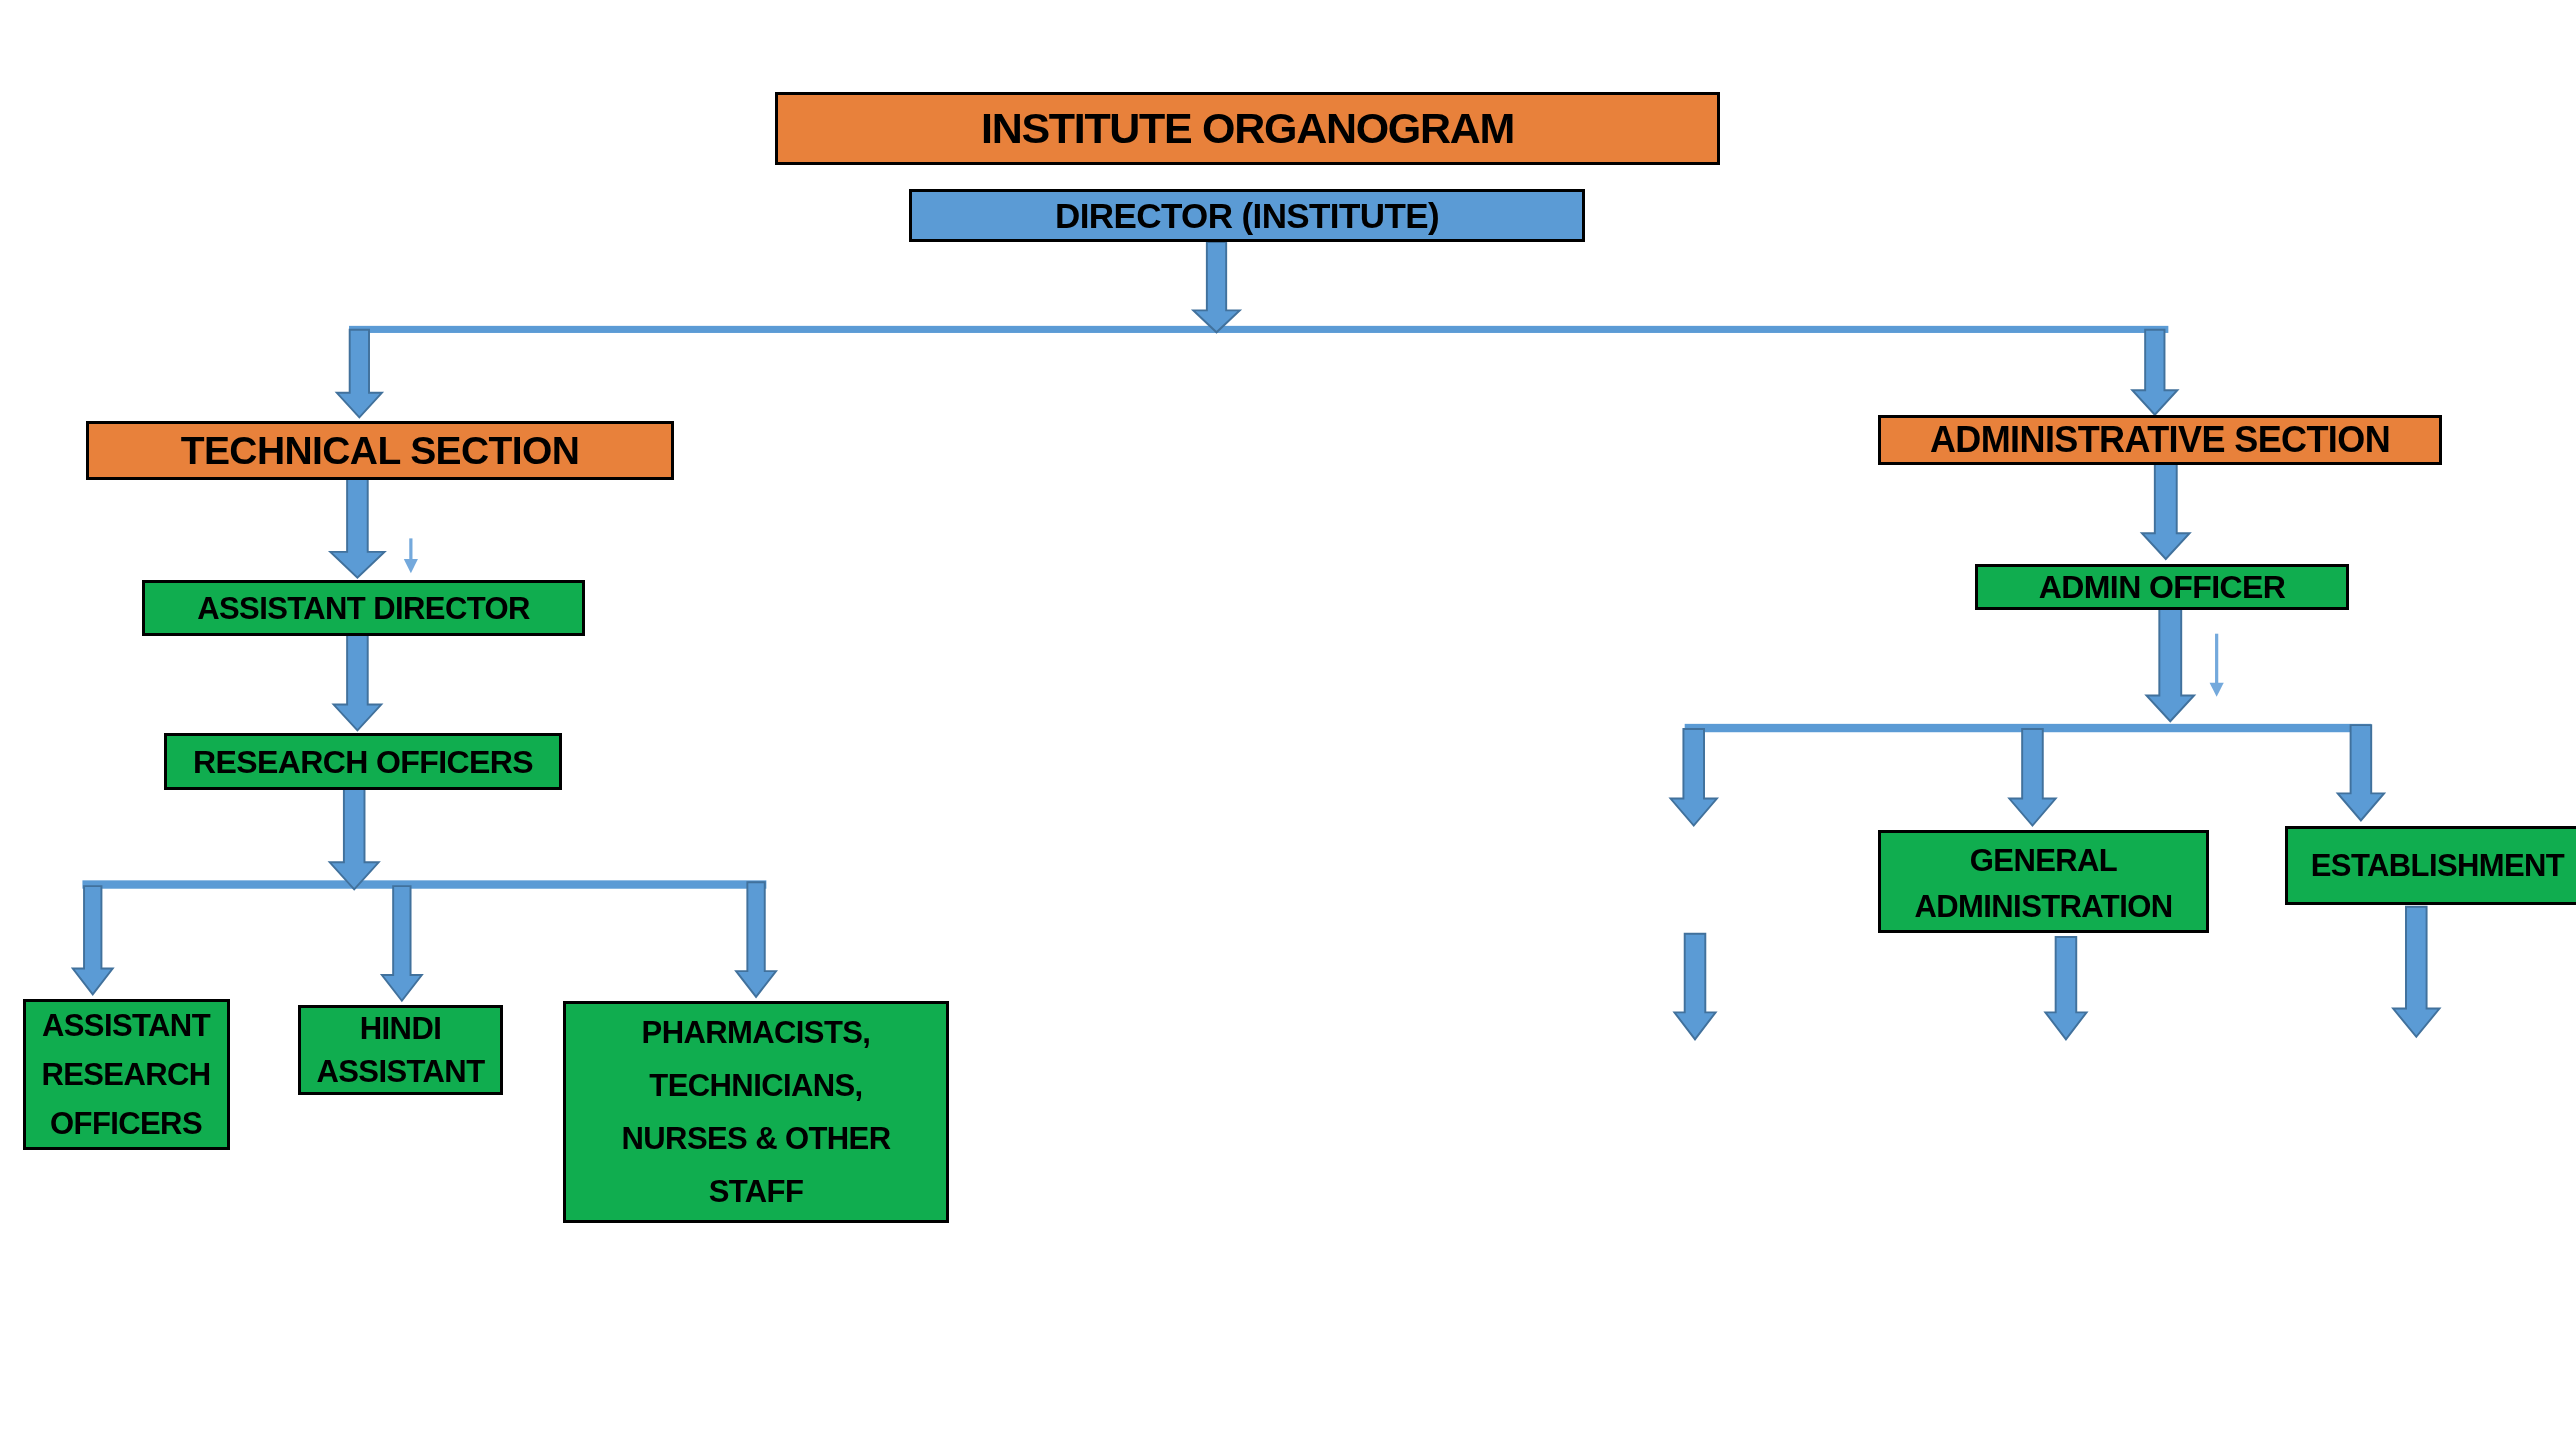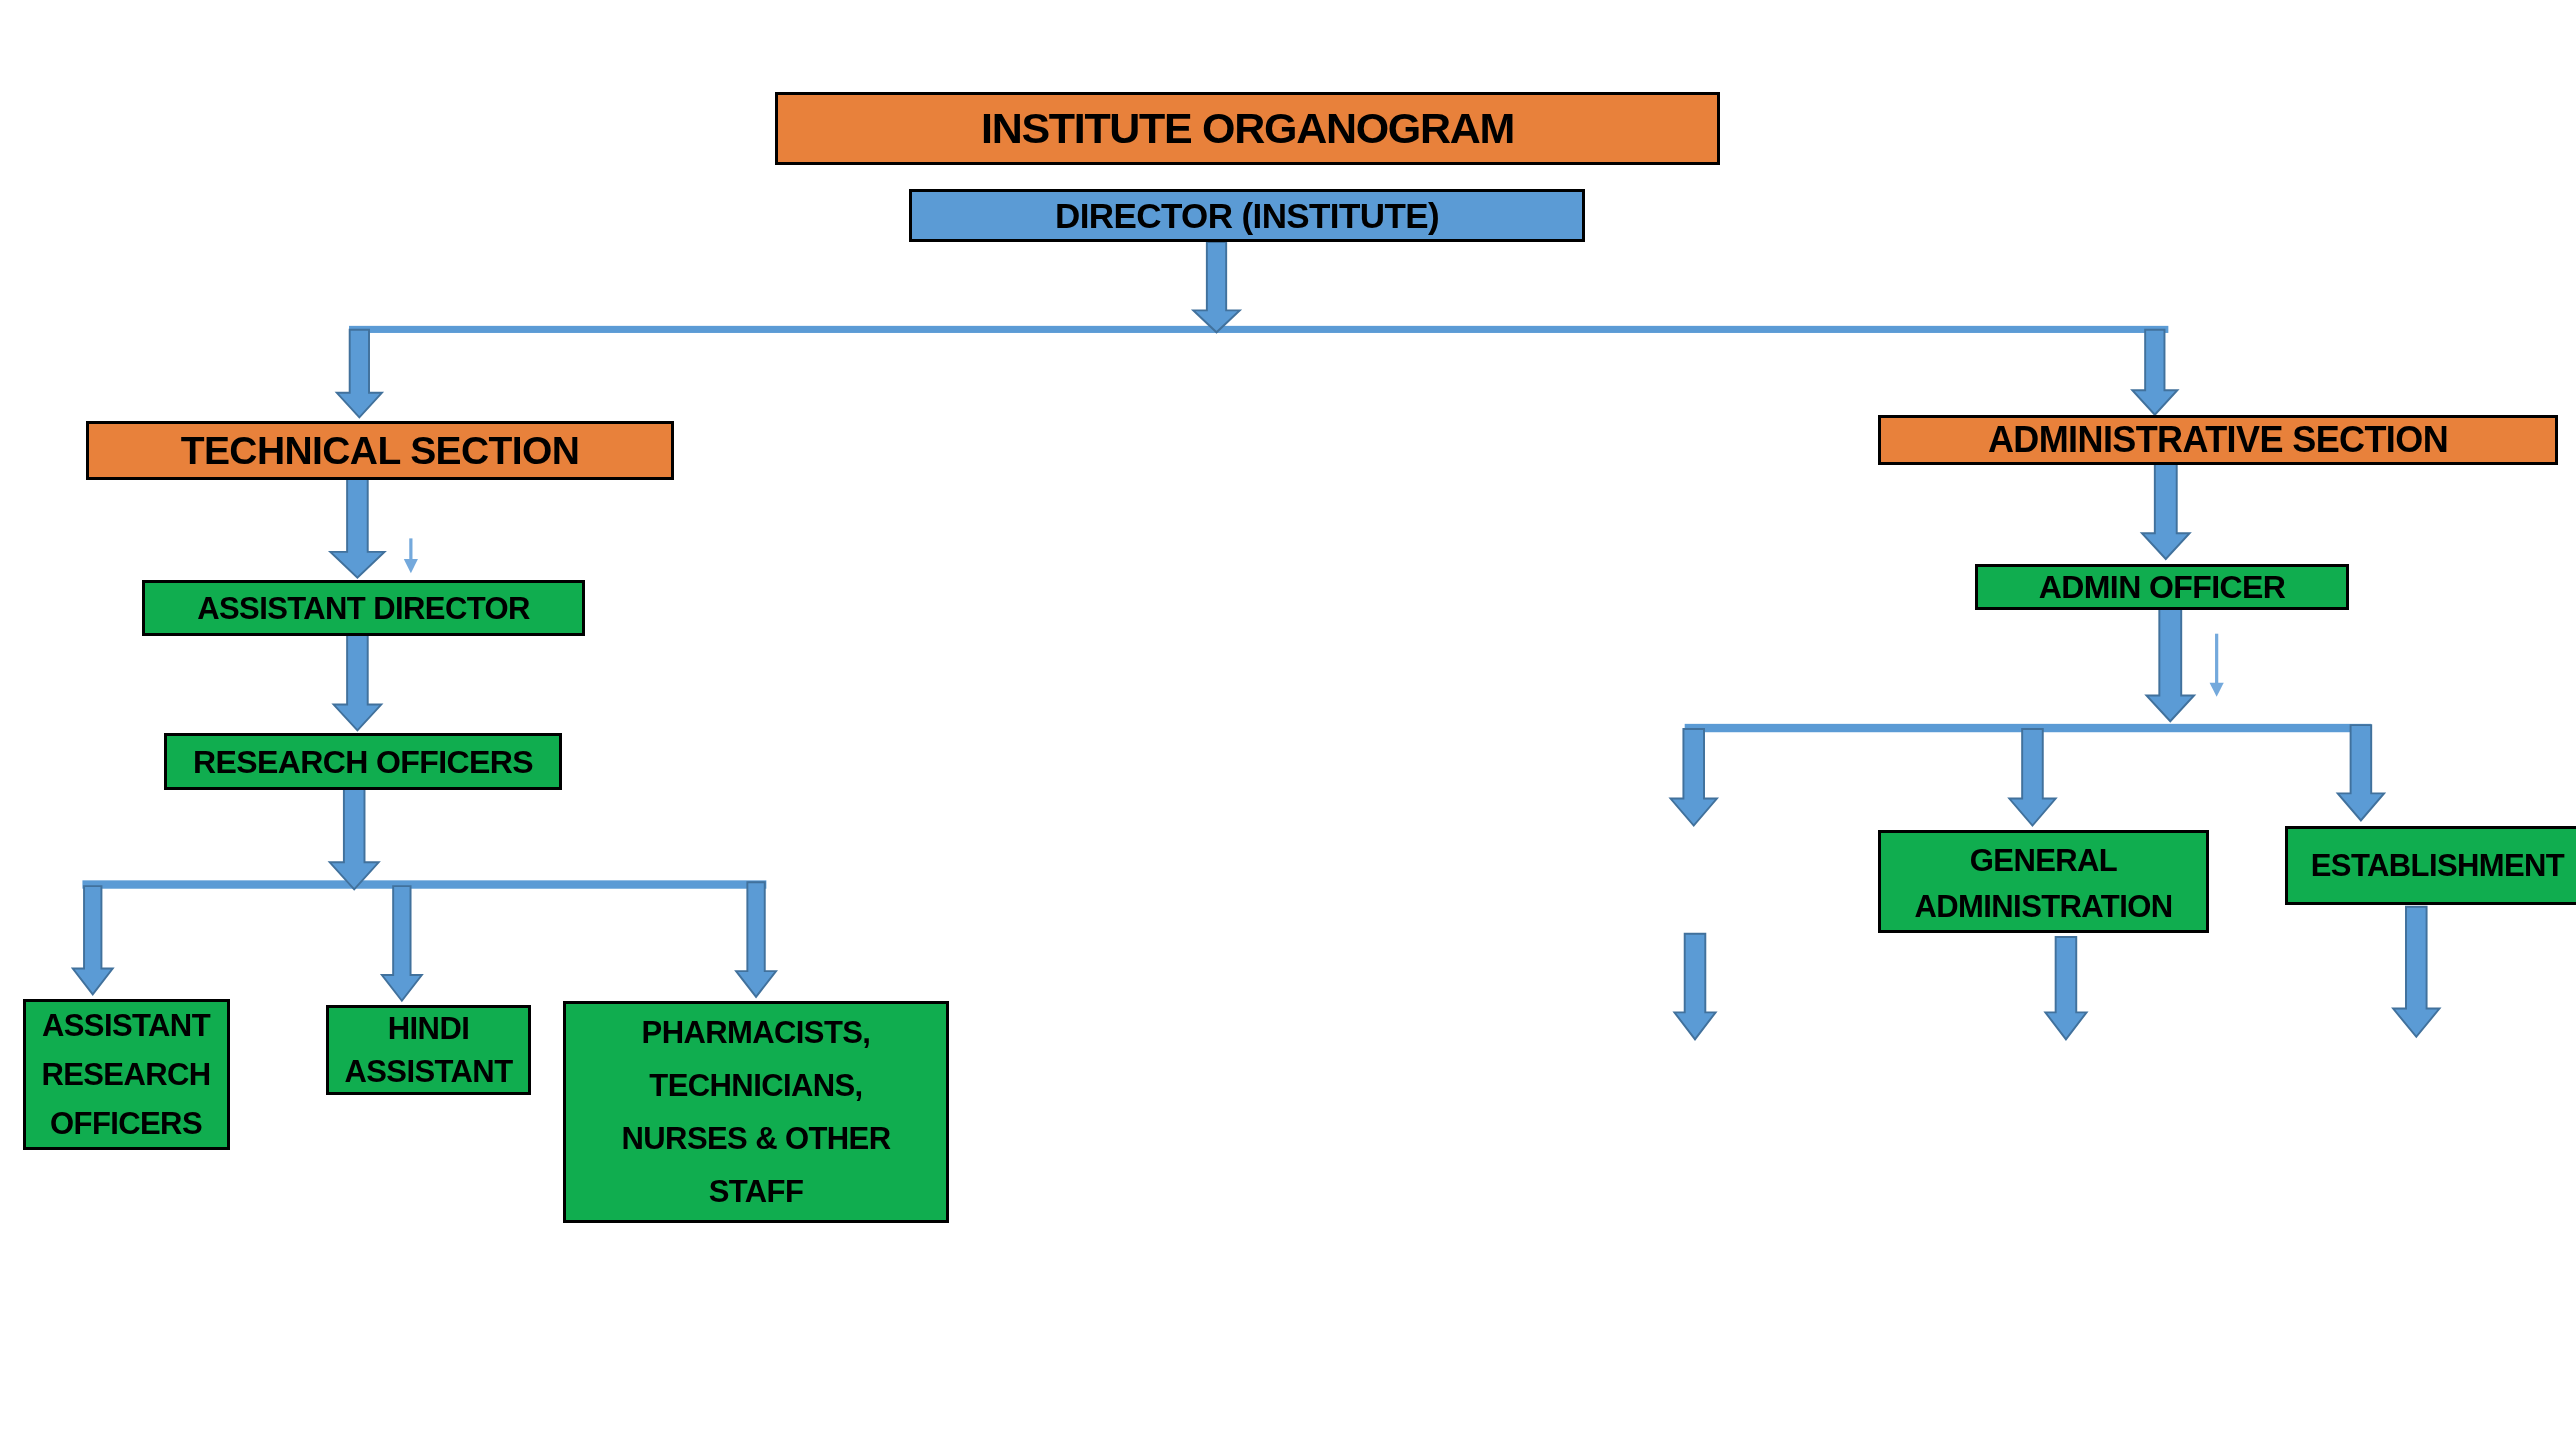--- a/index.html
+++ b/index.html
@@ -90,33 +90,33 @@
   <div class="box green" style="left:164px;top:733px;width:398px;height:57px;font-size:32px;">
     <span>RESEARCH OFFICERS</span>
   </div>
 
   <div class="box green" style="left:22.5px;top:999px;width:207px;height:151px;font-size:31px;line-height:49px;">
     <div>ASSISTANT</div>
     <div>RESEARCH</div>
     <div>OFFICERS</div>
   </div>
 
-  <div class="box green" style="left:298px;top:1005px;width:205px;height:90px;font-size:31px;line-height:43px;margin-left:28px;">
+  <div class="box green" style="left:298px;top:1005px;width:205px;height:90px;font-size:31px;line-height:43px;">
     <div>HINDI</div>
     <div>ASSISTANT</div>
   </div>
 
   <div class="box green" style="left:563px;top:1001px;width:386px;height:222px;font-size:31px;line-height:53px;">
     <div>PHARMACISTS,</div>
     <div>TECHNICIANS,</div>
     <div>NURSES &amp; OTHER</div>
     <div>STAFF</div>
   </div>
 
-  <div class="box orange" style="left:1878px;top:415px;width:680px;height:50px;font-size:36px;">
+  <div class="box orange" style="left:1878px;top:415px;width:564px;height:50px;font-size:36px;">
     <span>ADMINISTRATIVE SECTION</span>
   </div>
 
   <div class="box green" style="left:1975px;top:564px;width:374px;height:46px;font-size:32px;">
     <span>ADMIN OFFICER</span>
   </div>
 
 
   <div class="box green" style="left:1878px;top:830px;width:331px;height:103px;font-size:31px;line-height:46px;justify-content:flex-end;">
     <div>GENERAL</div>

